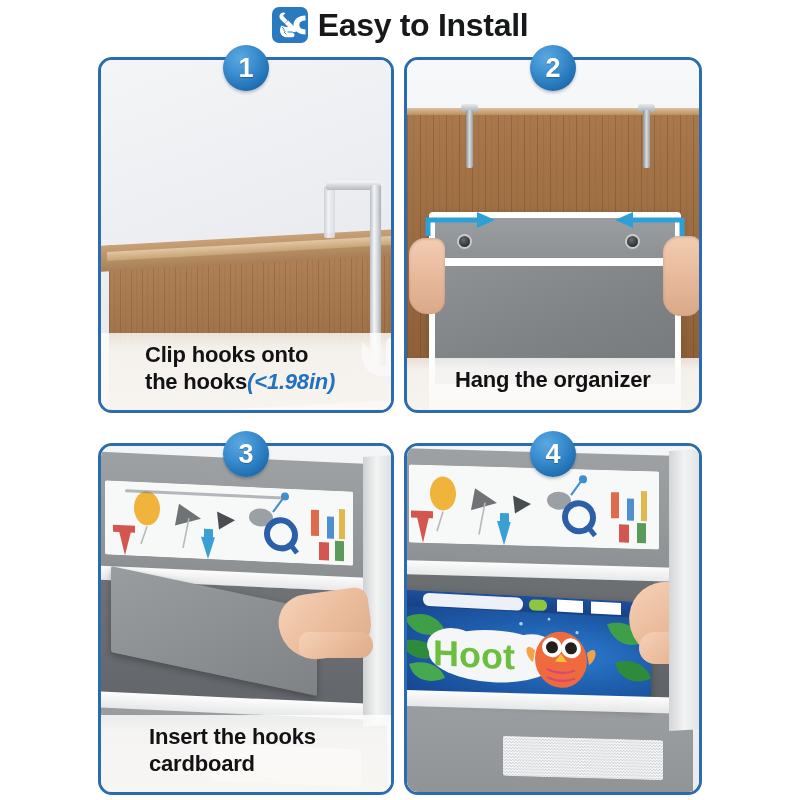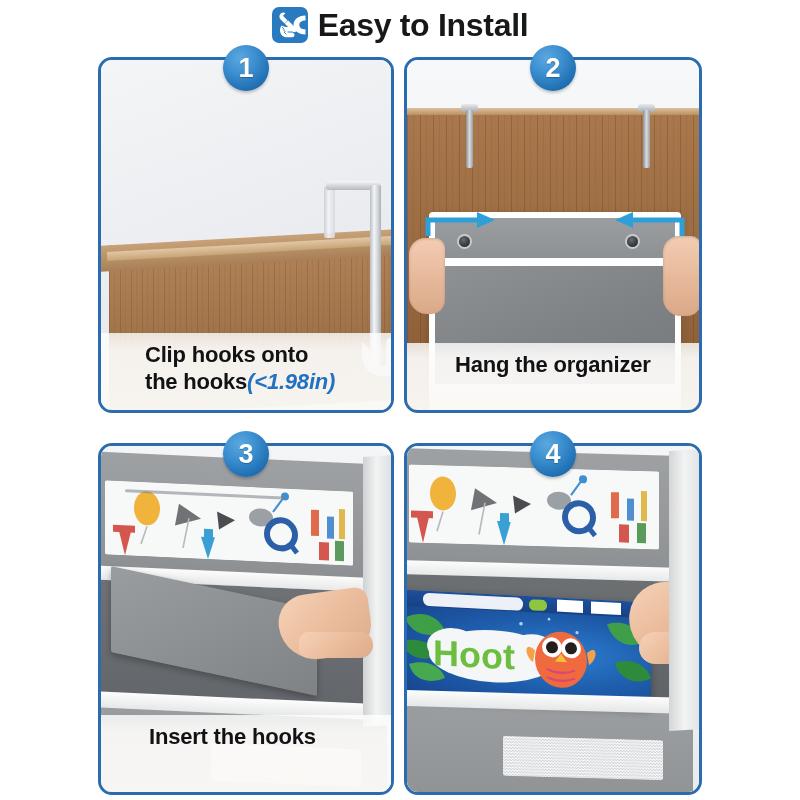--- a/index.html
+++ b/index.html
@@ -105,21 +105,21 @@
   .caption-line {
     font-size: 22px;
     font-weight: bold;
     color: #121214;
     line-height: 1.22;
     white-space: nowrap;
     letter-spacing: -0.2px;
   }
   .caption-accent { color: #2272c0; font-style: italic; }
   #caption-1 { height: 77px; }
-  #caption-2 { height: 67px; padding-left: 48px; }
+  #caption-2 { height: 52px; padding-left: 48px; }
   #caption-3 { height: 77px; padding-left: 48px; }
   #caption-4 { height: 52px; padding-left: 48px; }
 
   
   #p1-bg {
     position: absolute; inset: 0;
     background: linear-gradient(160deg, #f4f5f7 0%, #ebedf0 48%, #e3e6ea 100%);
   }
   #p1-door-top {
     position: absolute;
@@ -490,20 +490,21 @@
       <div class="hand" style="left:198px; top:186px; width:74px; height:26px; border-radius:14px 20px 20px 14px;"></div>
 
       <div id="p3-bottom-rail"></div>
       <div id="p3-lower-body"></div>
       <div class="meshwin" style="left:110px; top:300px; width:150px; height:38px; transform:skewY(2.6deg);"></div>
       <div id="p3-side-panel"></div>
     </div>
 
     <div class="caption" id="caption-3">
       <div class="caption-line">Insert the hooks</div>
+      <div class="caption-line">cardboard</div>
     </div>
   </div>
 
   <div class="panel" id="panel-4">
     <div class="photo">
       <div id="p4-bg"></div>
       <div id="p4-top-pocket"></div>
 
       <div class="meshwin" id="p4-mesh">
         <svg class="mesh-contents" viewBox="0 0 250 78" width="250" height="78" preserveAspectRatio="none">

